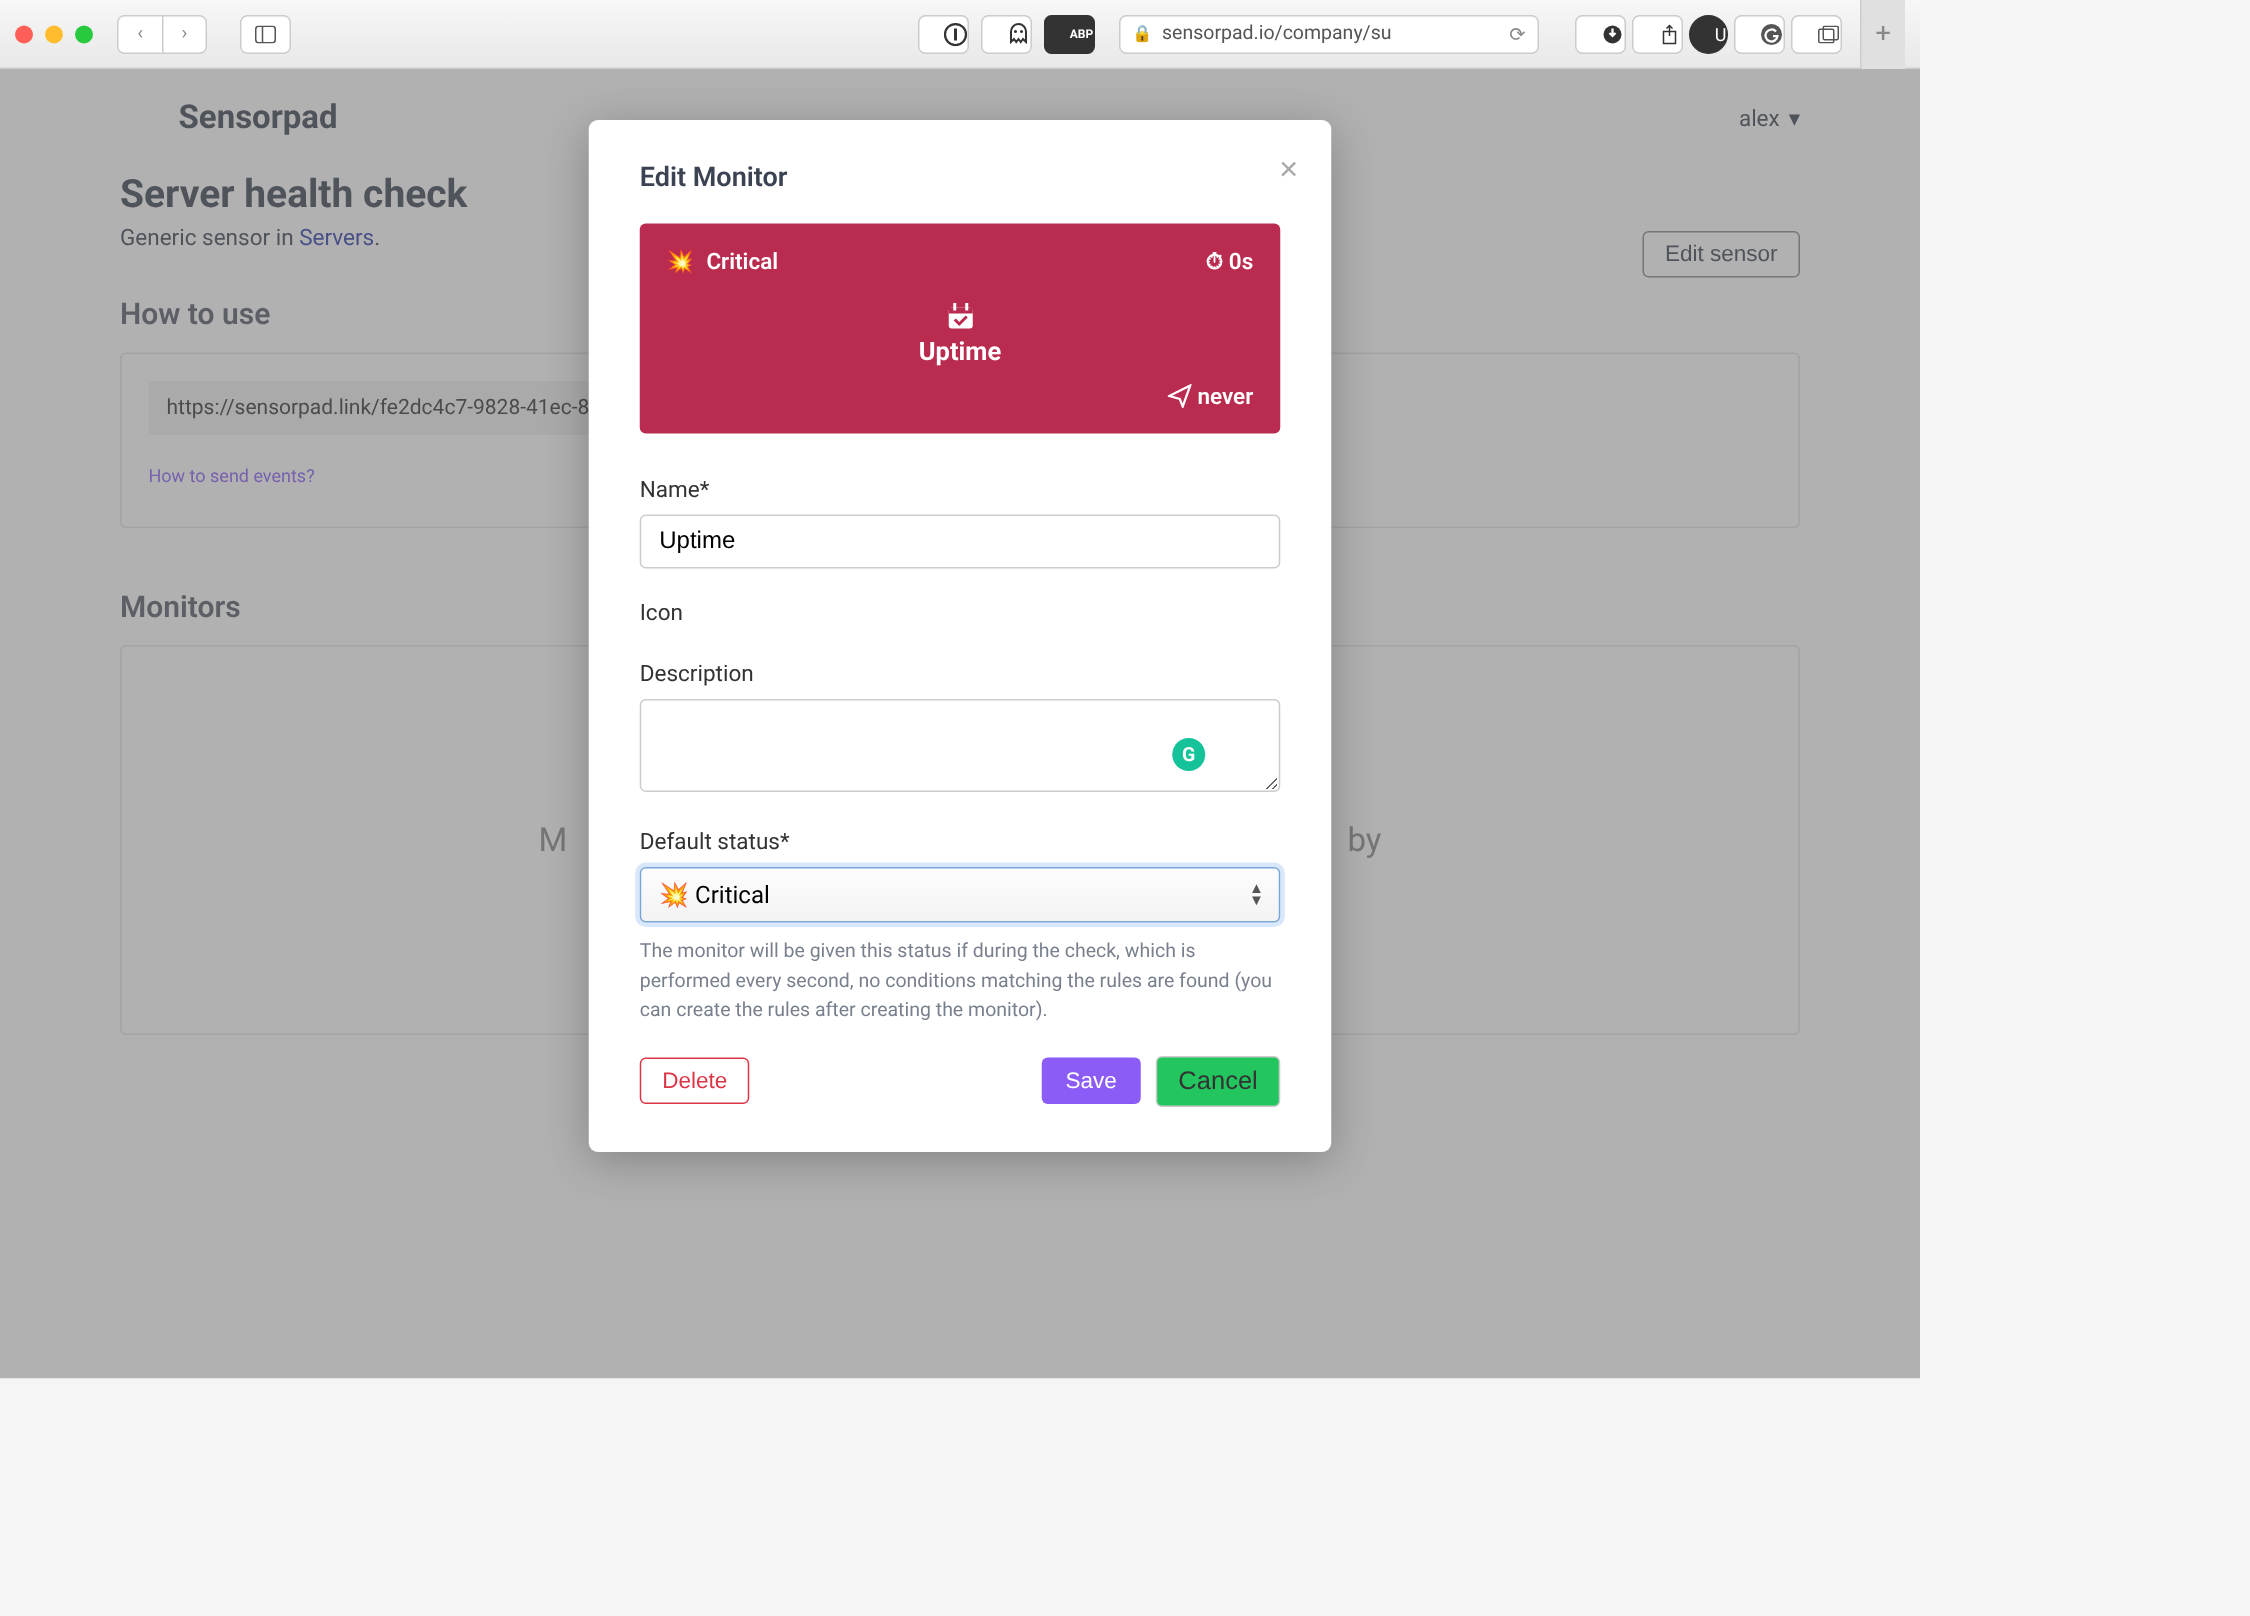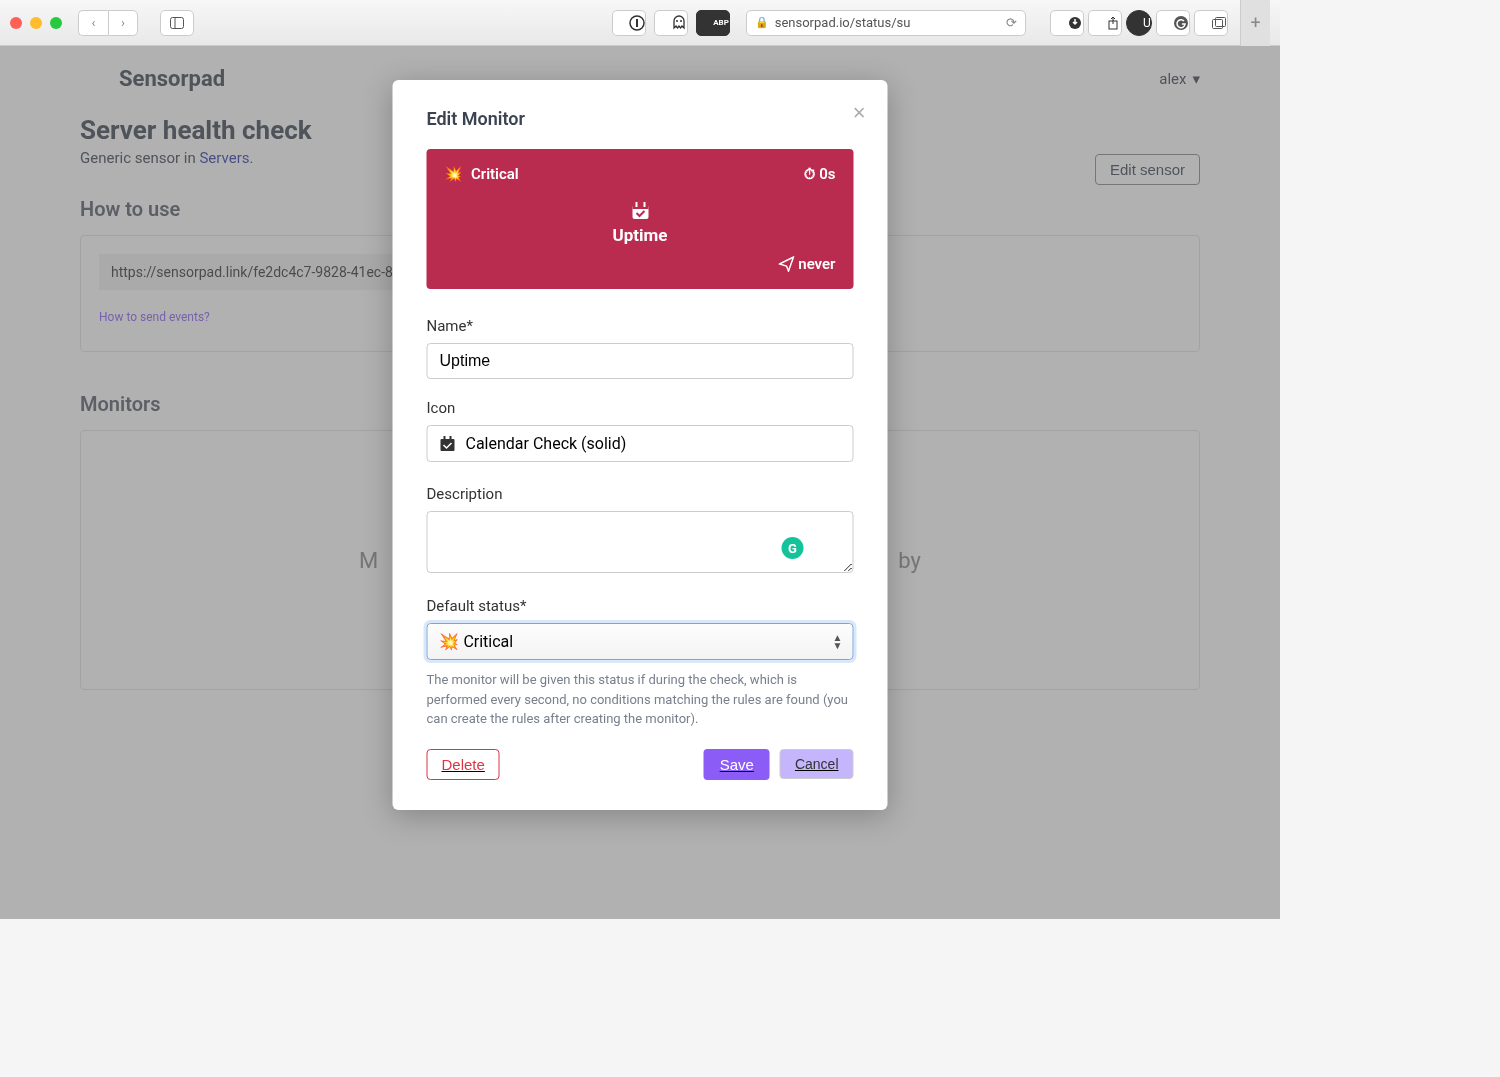--- a/index.html
+++ b/index.html
@@ -168,33 +168,33 @@
 .select-box {
   width:100%; padding:8px 12px; border:1px solid #7ba7d8; border-radius:4px;
   font-size:16px; background:linear-gradient(#fdfdfd,#f3f3f3);
   display:flex; align-items:center; gap:8px;
   box-shadow:0 0 0 3px rgba(100,160,230,0.25);
   position:relative;
 }
 .select-arrows { position:absolute; right:10px; font-size:10px; line-height:8px; color:#555;}
 .help-text { font-size:13px; color:#79808d; line-height:1.5; margin-top:10px;}
 .modal-footer {
-  display:flex; align-items:center; text-decoration:underline;
+  display:flex; align-items:center; 
 }
 .btn-delete {
   border:1px solid #dc3545; color:#dc3545; background:#fff;
   padding:6px 14px; border-radius:4px; font-size:15px;
 }
 .btn-save {
   background:#8b5cf6; color:#fff; border:none;
   padding:7px 16px; border-radius:4px; font-size:15px; margin-left:auto;
 }
 .btn-cancel {
-  border:1px solid #ccc; background:#c4b5fd; color:#333;
-  padding:6px 14px; border-radius:4px; font-size:14px; margin-left:10px;
+  border:1px solid #ccc; background:#22c55e; color:#333;
+  padding:6px 14px; border-radius:4px; font-size:17px; margin-left:10px;
 }
 svg { display:block; }
 </style>
 </head>
 <body>
 
 <div class="browser-chrome">
   <div class="traffic-lights">
     <div class="tl tl-red"></div>
     <div class="tl tl-yellow"></div>
@@ -220,21 +220,21 @@
   <div class="ext-btn">
     <svg width="14" height="16" viewBox="0 0 14 16">
         <path d="M2 6 a5 5 0 0 1 10 0 v7 l-2-2-1.5 2-1.5-2-1.5 2-1.5-2-2 2z" fill="none" stroke="#333" stroke-width="1.3"></path>
         <circle cx="5" cy="6" r="1" fill="#333"></circle>
         <circle cx="9" cy="6" r="1" fill="#333"></circle>
       </svg>
   </div>
   <div class="ext-btn dark" style="font-size:8px; font-weight:700;">ABP</div>
   <div class="url-bar">
     <span class="lock">🔒</span>
-    <span class="url-text">sensorpad.io/status/su</span>
+    <span class="url-text">sensorpad.io/company/su</span>
     <span class="reload">⟳</span>
   </div>
   <div class="right-btns">
     <div class="ext-btn">
       <svg width="14" height="14" viewBox="0 0 14 14">
           <circle cx="7" cy="7" r="6" fill="#333"></circle>
           <path d="M7 3v5m-2-2l2 2 2-2" stroke="#fff" fill="none" stroke-width="1.5"></path>
         </svg>
     </div>
     <div class="ext-btn">
@@ -339,31 +339,20 @@
     </div>
   </div>
 
   <div class="form-group">
     <label class="form-label">Name*</label>
     <input class="text-input" value="Uptime" style="">
   </div>
 
   <div class="form-group">
     <label class="form-label">Icon</label>
-    <div class="icon-select">
-      <span>
-        <svg width="16" height="16" viewBox="0 0 16 16">
-            <rect x="1" y="3" width="14" height="12" rx="1" fill="#333"></rect>
-            <rect x="4" y="0" width="2" height="4" fill="#333"></rect>
-            <rect x="10" y="0" width="2" height="4" fill="#333"></rect>
-            <path d="M4 9l3 3 5-5" stroke="#fff" fill="none" stroke-width="1.5"></path>
-          </svg>
-      </span>
-      <span>Calendar Check (solid)</span>
-    </div>
   </div>
 
   <div class="form-group" style="position:relative;margin-top:23px;">
     <label class="form-label">Description</label>
     <textarea class="textarea" style=""></textarea>
     <div class="grammarly">G</div>
   </div>
 
   <div class="form-group">
     <label class="form-label">Default status*</label>

